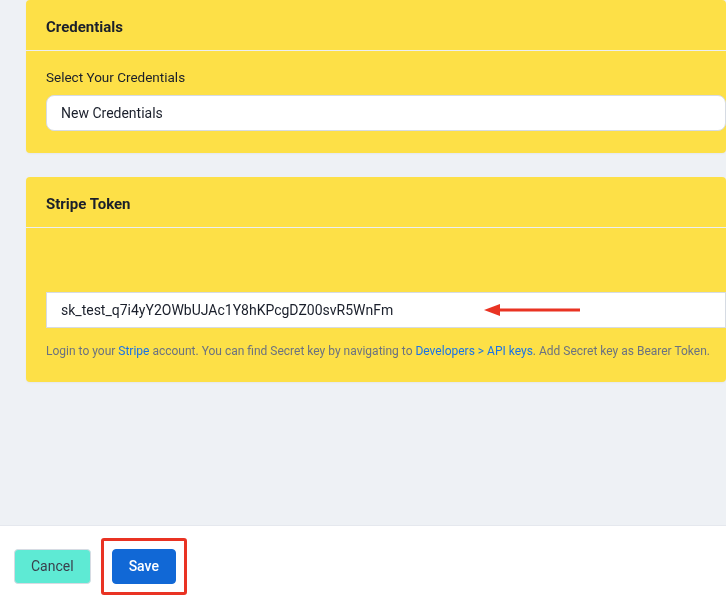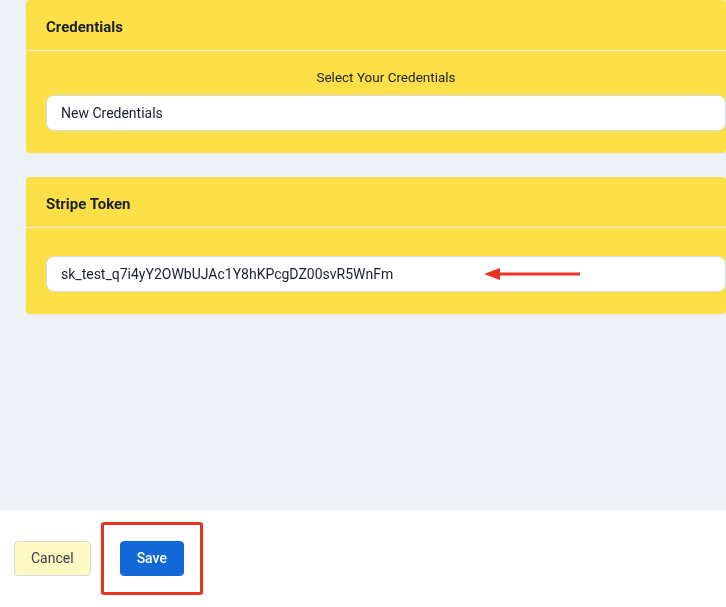--- a/index.html
+++ b/index.html
@@ -37,43 +37,43 @@
       color: #1a1f2b;
     }
     .card-body {
       padding: 18px 0 22px 20px;
     }
     .field-label {
       font-size: 13.5px;
       color: #1a1f2b;
       margin-bottom: 10px;
       font-weight: 400;
-      text-align: center;
     }
     .select-box {
       border: 1px solid #d6dbe3;
       border-radius: 8px;
       padding: 9px 14px;
       font-size: 14px;
       color: #1a1f2b;
       background: #fff;
       cursor: pointer;
       width: 100%;
     }
     .text-input {
       border: 1px solid #d6dbe3;
-      border-radius: 8px;
+      border-radius: 0;
       padding: 9px 14px;
       font-size: 14px;
       color: #1a1f2b;
       background: #fff;
       width: 100%;
       font-family: inherit;
       outline: none;
       display: block;
+      margin-top: 36px;
     }
     .bearer-body {
       padding: 28px 0 22px 20px;
     }
     .input-wrap {
       position: relative;
     }
     .arrow-annotation {
       position: absolute;
       top: 50%;
@@ -105,34 +105,34 @@
     }
     .btn {
       font-size: 14px;
       padding: 8px 16px;
       border-radius: 4px;
       cursor: pointer;
       font-family: inherit;
       line-height: 1.2;
     }
     .btn-cancel {
-      background: #fef9c3;
+      background: #5eead4;
       border: 1px solid #d6dbe3;
       color: #3a3f4c;
     }
     .btn-save {
       background: #1168d6;
       border: 1px solid #1168d6;
       color: #ffffff;
       font-weight: 500;
     }
     .save-highlight {
       border: 3px solid #e93323;
       border-radius: 3px;
-      padding: 16px;
+      padding: 8px;
       display: inline-block;
     }
   </style>
 </head>
 <body>
 
 <div class="card card-credentials">
   <div class="card-header">
     <div class="card-title">Credentials</div>
   </div>
@@ -149,20 +149,23 @@
     <div class="card-title">Stripe Token</div>
   </div>
   <div class="bearer-body">
     <div class="input-wrap">
       <input type="text" class="text-input" value="sk_test_q7i4yY2OWbUJAc1Y8hKPcgDZ00svR5WnFm" style="">
       <svg class="arrow-annotation" width="96" height="18" viewBox="0 0 96 18">
         <line x1="96" y1="9" x2="8" y2="9" stroke="#e93323" stroke-width="3"></line>
         <polygon points="0,9 16,3 16,15" fill="#e93323"></polygon>
       </svg>
     </div>
+    <div class="helper-text">
+      <span>Login to your </span><a href="#">Stripe</a><span> account. You can find Secret key by navigating to </span><a href="#">Developers &gt; API keys</a><span>. Add Secret key as Bearer Token.</span>
+    </div>
   </div>
 </div>
 
 <div class="footer-bar">
   <button class="btn btn-cancel">Cancel</button>
   <span class="save-highlight">
     <button class="btn btn-save">Save</button>
   </span>
 </div>
 

